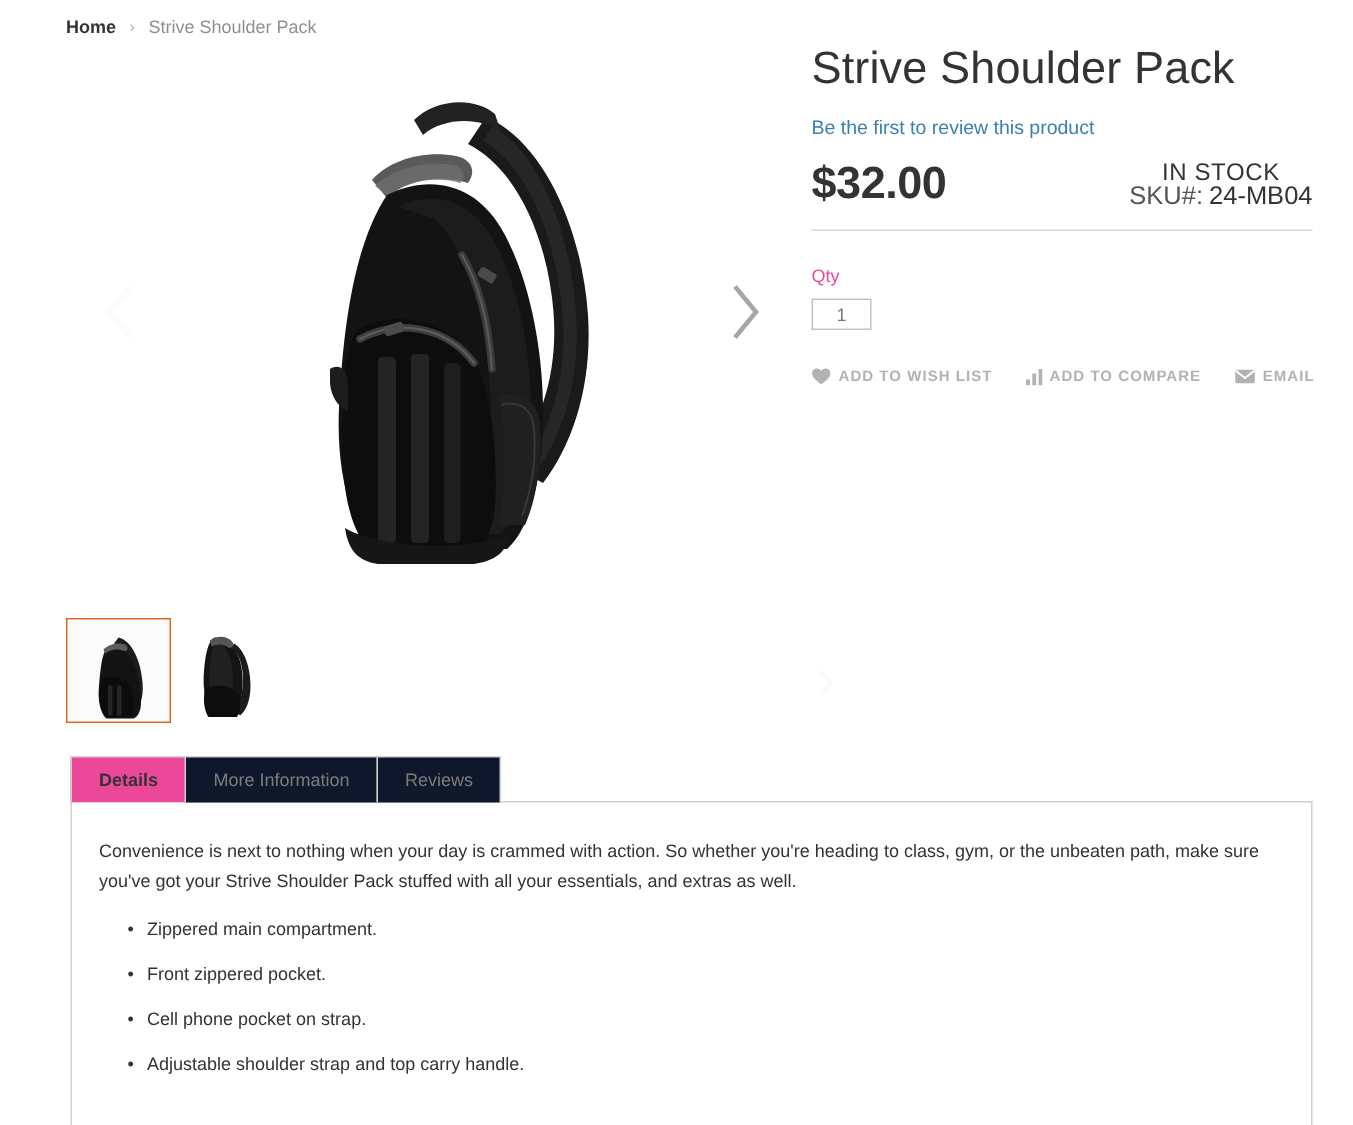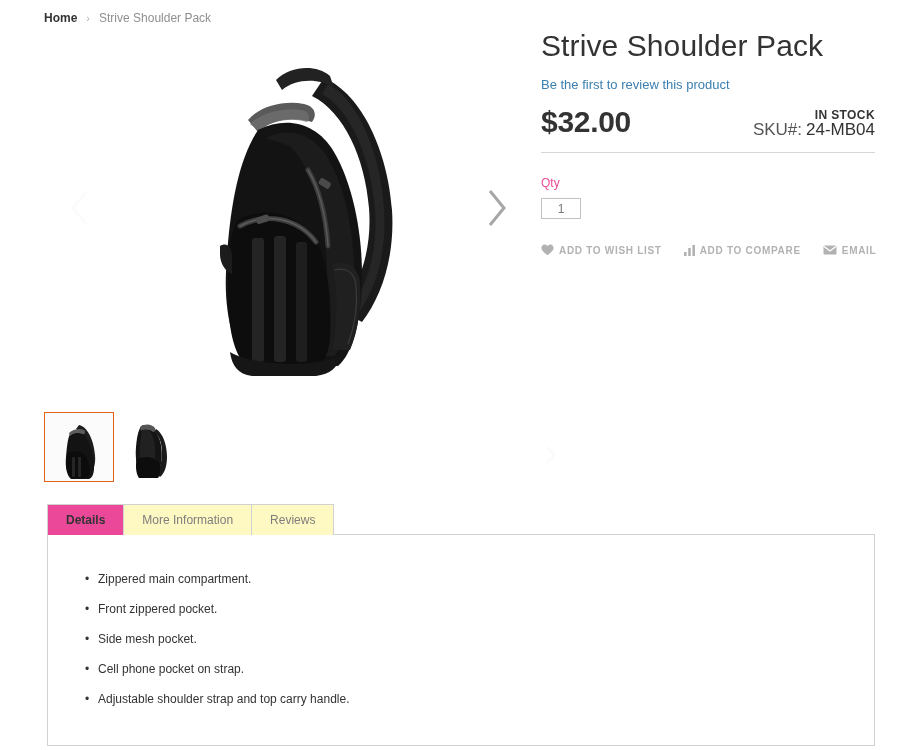--- a/index.html
+++ b/index.html
@@ -139,26 +139,27 @@
     color: #333333;
     letter-spacing: -0.3px;
   }
   .stock-block {
     position: absolute;
     right: 0;
     top: 2px;
     text-align: right;
   }
   .stock-status {
-    font-size: 12px;
+    font-size: 16px;
     line-height: 14px;
-    font-weight: bold;
+    font-weight: normal;
     color: #333333;
     letter-spacing: 0.4px;
     text-transform: uppercase;
+    text-align: center;
   }
   .sku-line {
     font-size: 17px;
     line-height: 16px;
     color: #555555;
     white-space: nowrap;
   }
   .sku-line .sku-label { color: #555555; }
   .sku-line .sku-value { margin-left: 4px; color: #333333; }
 
@@ -246,21 +247,21 @@
     z-index: 2;
   }
   .tab {
     height: 31px;
     padding: 0 18px;
     display: flex;
     align-items: center;
     justify-content: center;
     font-size: 12px;
     color: #7d7d7d;
-    background: #fef9c3;
+    background: #0f172a;
     border: 1px solid #d1d1d1;
     border-bottom: none;
     margin-right: -1px;
     cursor: pointer;
     white-space: nowrap;
   }
   .tab.active {
     background: #ec4899;
     color: #333333;
     font-weight: 600;
@@ -459,21 +460,21 @@
   </div>
 </div>
 
 <div class="tabs">
   <div class="tab-strip">
     <div class="tab active">Details</div>
     <div class="tab">More Information</div>
     <div class="tab">Reviews</div>
   </div>
   <div class="tab-panel">
+    <p class="desc">Convenience is next to nothing when your day is crammed with action. So whether you're heading to class, gym, or the unbeaten path, make sure you've got your Strive Shoulder Pack stuffed with all your essentials, and extras as well.</p>
     <ul class="feature-list">
       <li>Zippered main compartment.</li>
       <li>Front zippered pocket.</li>
-      <li>Side mesh pocket.</li>
       <li>Cell phone pocket on strap.</li>
       <li>Adjustable shoulder strap and top carry handle.</li>
     </ul>
   </div>
 </div>
 
 </body></html>

